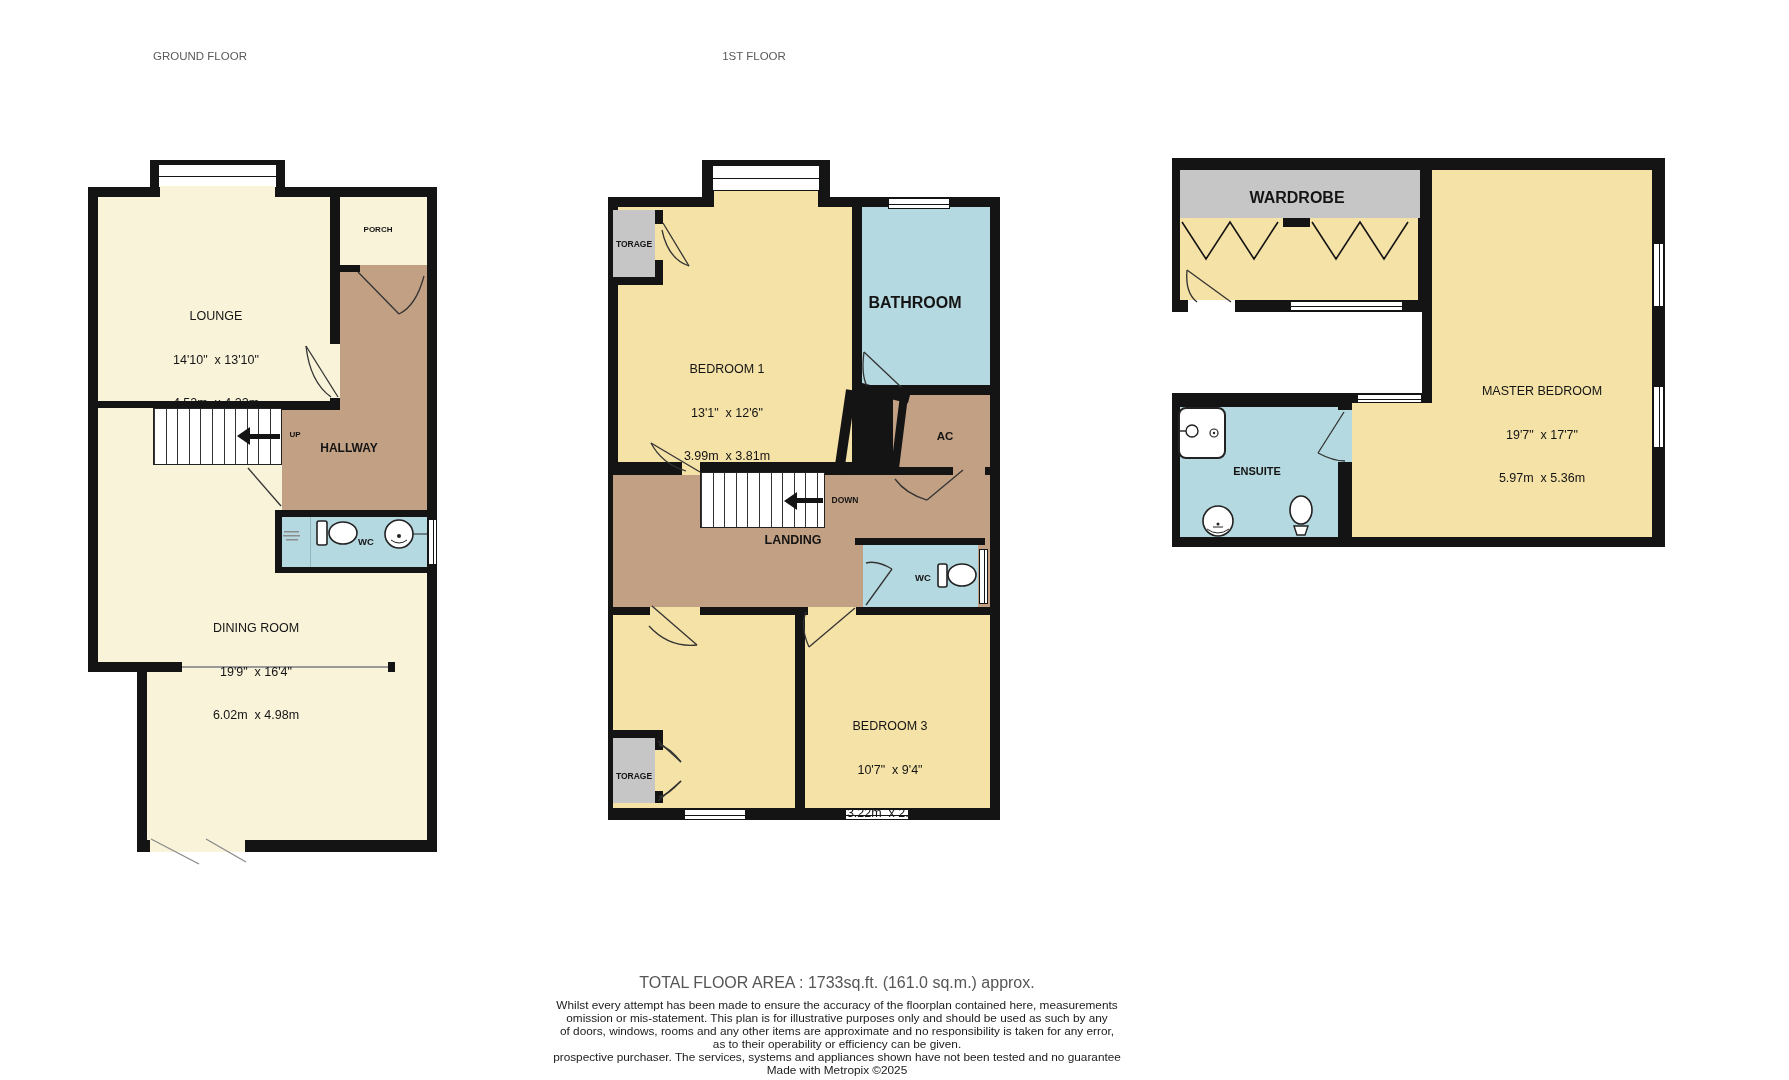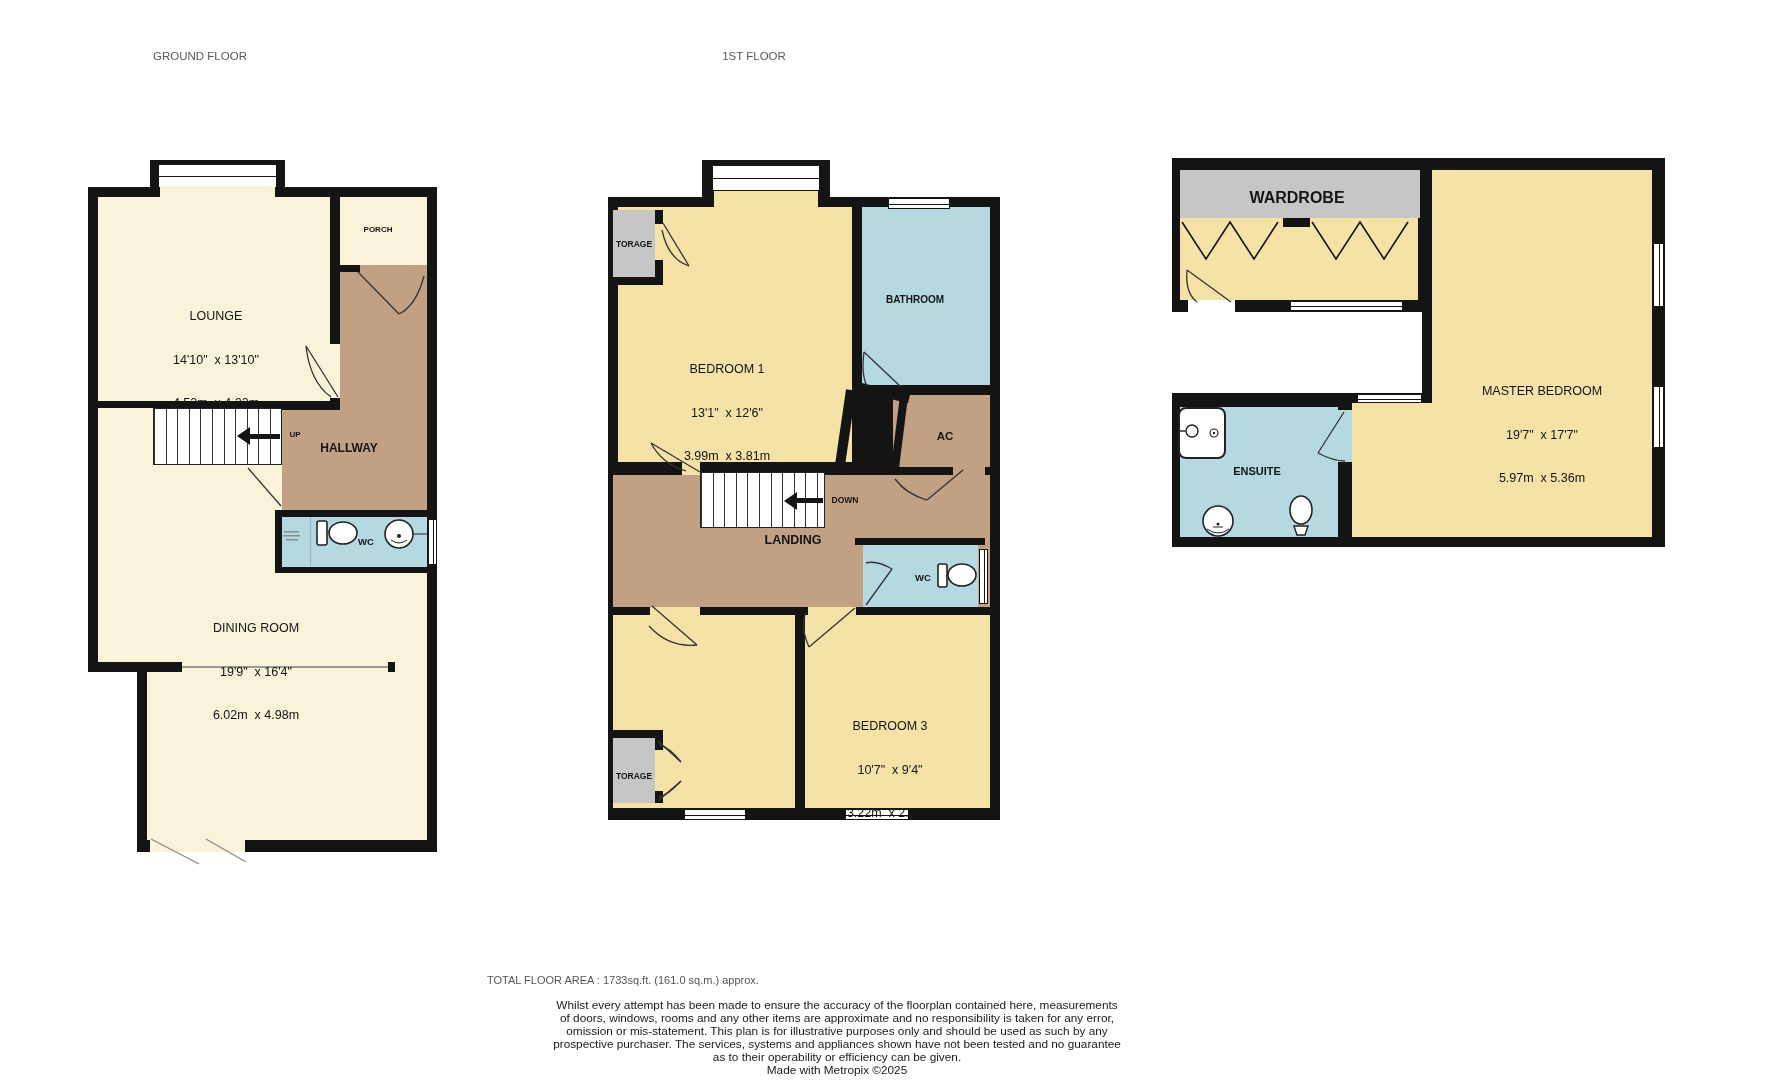--- a/index.html
+++ b/index.html
@@ -19,21 +19,21 @@
   .winH,.winV{position:absolute;background:#fff;border:1.2px solid #141414;box-sizing:border-box}
   .winH::after{content:"";position:absolute;left:0;right:0;top:50%;border-top:1px solid #141414}
   .winV::after{content:"";position:absolute;top:0;bottom:0;left:50%;border-left:1px solid #141414}
   .stairs{position:absolute;background-color:#fff;border:1.5px solid #222;box-sizing:border-box;
           background-image:repeating-linear-gradient(90deg,#333 0 1px,transparent 1px 11.6px)}
   .hdr{position:absolute;color:#595959;font-size:11.5px;text-align:center;line-height:13px;white-space:pre}
   .arrow{position:absolute;background:#141414;height:5px}
   .tipL{position:absolute;width:0;height:0;border-top:9px solid transparent;
         border-bottom:9px solid transparent;border-right:13px solid #141414}
   .thinline{position:absolute;background:#9a9a9a}
-  .footer-total{position:absolute;color:#555;font-size:11px;text-align:left}
+  .footer-total{position:absolute;color:#555;font-size:16px;text-align:center}
   .footer-disc{position:absolute;color:#1a1a1a;font-size:11.8px;line-height:12.9px;text-align:center}
 </style>
 </head>
 <body>
 
 <div class="canvas">
 
   <div class="hdr" style="left:120px;top:50px;width:160px">GROUND FLOOR</div>
   <div class="hdr" style="left:674px;top:50px;width:160px">1ST FLOOR</div>
 
@@ -179,21 +179,21 @@
         <ellipse cx="962" cy="575" rx="14" ry="11"></ellipse>
       </g>
     </svg>
 
     <div class="lbl" style="left:610px;top:240px;width:48px;font-size:8.5px">TORAGE</div>
     <div class="blk" style="left:607px;top:333px;width:240px">
       <div>BEDROOM 1</div>
       <div>13'1"  x 12'6"</div>
       <div>3.99m  x 3.81m</div>
     </div>
-    <div class="lbl" style="left:865px;top:295px;width:100px;font-size:10px">BATHROOM</div>
+    <div class="lbl" style="left:865px;top:295px;width:100px;font-size:16px">BATHROOM</div>
     <div class="lbl" style="left:925px;top:430px;width:40px;font-size:11.5px">AC</div>
     <div class="lbl" style="left:826px;top:496px;width:38px;font-size:8.5px">DOWN</div>
     <div class="lbl" style="left:733px;top:534px;width:120px;font-size:12.5px">LANDING</div>
     <div class="lbl" style="left:903px;top:573px;width:40px;font-size:9.5px">WC</div>
     <div class="blk" style="left:770px;top:690px;width:240px">
       <div>BEDROOM 3</div>
       <div>10'7"  x 9'4"</div>
       <div>3.22m  x 2.84m</div>
     </div>
     <div class="lbl" style="left:610px;top:772px;width:48px;font-size:8.5px">TORAGE</div>
@@ -252,20 +252,20 @@
       <div>MASTER BEDROOM</div>
       <div>19'7"  x 17'7"</div>
       <div>5.97m  x 5.36m</div>
     </div>
     <div class="lbl" style="left:1207px;top:466px;width:100px;font-size:11px">ENSUITE</div>
   </div>
 
   <div class="footer-total" style="left:487px;top:974px;width:700px">TOTAL FLOOR AREA : 1733sq.ft. (161.0 sq.m.) approx.</div>
   <div class="footer-disc" style="left:477px;top:999px;width:720px">
     <div>Whilst every attempt has been made to ensure the accuracy of the floorplan contained here, measurements</div>
+    <div>omission or mis-statement. This plan is for illustrative purposes only and should be used as such by any</div>
     <div>of doors, windows, rooms and any other items are approximate and no responsibility is taken for any error,</div>
-    <div>omission or mis-statement. This plan is for illustrative purposes only and should be used as such by any</div>
+    <div>as to their operability or efficiency can be given.</div>
     <div>prospective purchaser. The services, systems and appliances shown have not been tested and no guarantee</div>
-    <div>as to their operability or efficiency can be given.</div>
     <div>Made with Metropix ©2025</div>
   </div>
 
 </div>
 
 </body></html>

